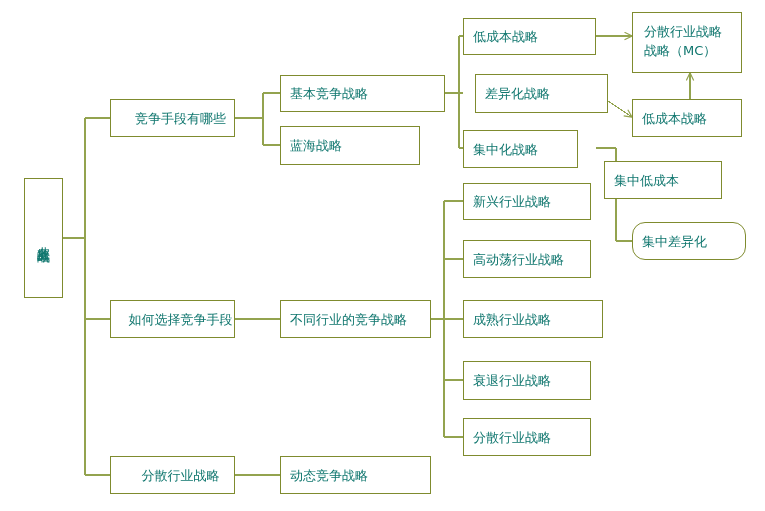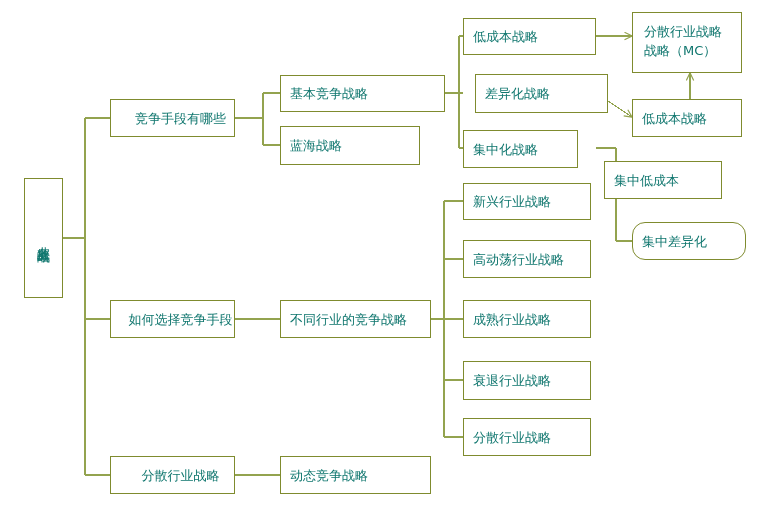--- a/index.html
+++ b/index.html
@@ -150,21 +150,21 @@
   <div class="node" style="left:463px; top:18px; width:133px; height:37px;">低成本战略</div>
 
   <div class="node" style="left:463px; top:74px; width:133px; height:39px;margin-left:12px;">差异化战略</div>
 
   <div class="node" style="left:463px; top:130px; width:115px; height:38px;">集中化战略</div>
 
   <div class="node" style="left:463px; top:183px; width:128px; height:37px;">新兴行业战略</div>
 
   <div class="node" style="left:463px; top:240px; width:128px; height:38px;">高动荡行业战略</div>
 
-  <div class="node" style="left:463px; top:300px; width:128px; height:38px;">成熟行业战略</div>
+  <div class="node" style="left:463px; top:300px; width:140px; height:38px;">成熟行业战略</div>
 
   <div class="node" style="left:463px; top:418px; width:128px; height:38px;">分散行业战略</div>
 
   <div class="node" style="left:463px; top:361px; width:128px; height:39px;">衰退行业战略</div>
 
   <div class="node twoline" style="left:632px; top:12px; width:110px; height:61px;">分散行业战略
 战略（MC）</div>
 
   <div class="node" style="left:632px; top:99px; width:110px; height:38px;">低成本战略</div>
 

